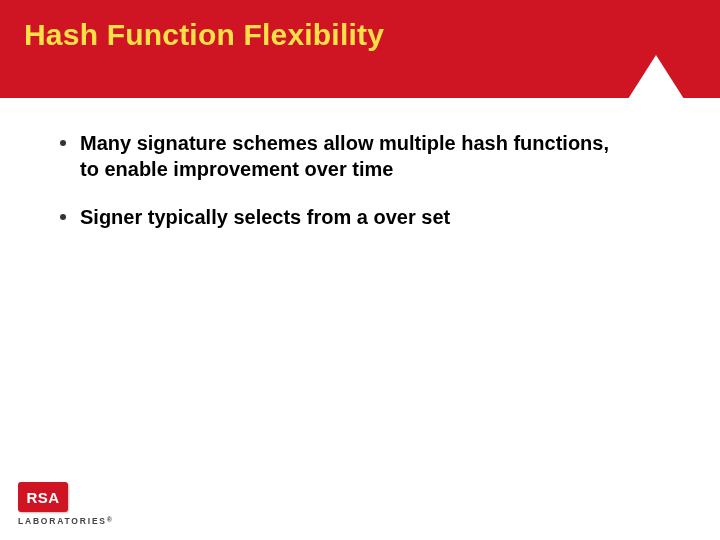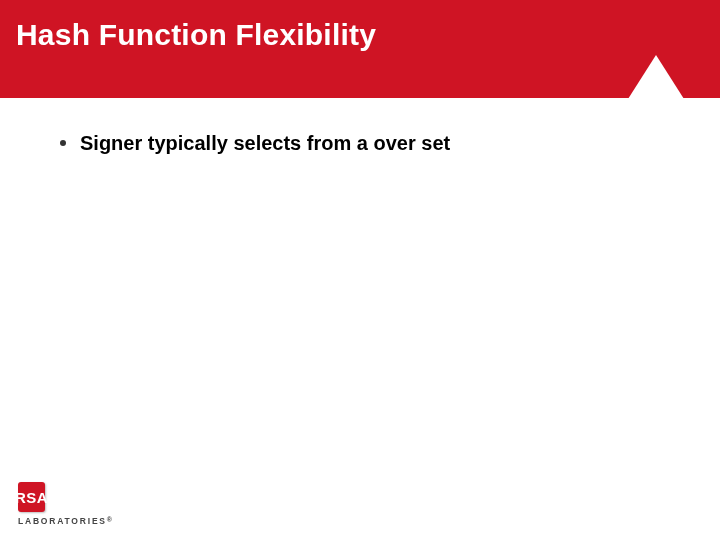--- a/index.html
+++ b/index.html
@@ -1,41 +1,45 @@
 <!DOCTYPE html>
 <html><head>
 <meta charset="utf-8">
 <style>
   * { margin: 0; padding: 0; box-sizing: border-box; }
   html, body { width: 720px; height: 540px; font-family: Arial, Helvetica, sans-serif; background: #fff; overflow: hidden; }
   .slide { width: 720px; height: 540px; position: relative; background: #fff; }
   .header { position: relative; width: 100%; height: 98px; background: #cf1424; }
-  .title { position: absolute; left: 16px; top: 18px; color: #ffffff; font-size: 30px; font-weight: 700; letter-spacing: 0.2px; }
+  .title { position: absolute; left: 24px; top: 18px; color: #fde047; font-size: 30px; font-weight: 700; letter-spacing: 0.2px; }
   .notch { position: absolute; right: 36px; bottom: -1px; width: 0; height: 0; border-left: 28px solid transparent; border-right: 28px solid transparent; border-bottom: 44px solid #fff; }
   .content { padding: 32px 60px 0 60px; }
   .bullet { display: flex; align-items: flex-start; margin-bottom: 22px; }
   .dot { width: 6px; height: 6px; border-radius: 50%; background: #333; margin-top: 10px; margin-right: 14px; flex: 0 0 auto; }
   .btext { font-size: 20px; font-weight: 700; color: #000; line-height: 1.3; max-width: 540px; }
   .footer { position: absolute; left: 18px; bottom: 14px; display: flex; flex-direction: column; align-items: flex-start; }
-  .logo-badge { width: 27px; height: 30px; background: #cf1424; border-radius: 3px; display: flex; align-items: center; justify-content: center; box-shadow: 1px 1px 2px rgba(0,0,0,0.25); }
+  .logo-badge { width: 50px; height: 30px; background: #cf1424; border-radius: 3px; display: flex; align-items: center; justify-content: center; box-shadow: 1px 1px 2px rgba(0,0,0,0.25); }
   .logo-text { color: #fff; font-weight: 700; font-size: 15px; letter-spacing: 0.5px; }
   .lab-text { font-size: 8.5px; letter-spacing: 1.8px; color: #444; margin-top: 4px; font-weight: 600; }
   .lab-text .reg { font-size: 7px; vertical-align: top; }
 </style>
 </head>
 <body>
 
 <div class="slide">
 
   <div class="header">
     <div class="title">Hash Function Flexibility</div>
     <div class="notch"></div>
   </div>
 
   <div class="content">
+    <div class="bullet">
+      <div class="dot"></div>
+      <div class="btext">Many signature schemes allow multiple hash functions, to enable improvement over time</div>
+    </div>
     <div class="bullet">
       <div class="dot"></div>
       <div class="btext">Signer typically selects from a over set</div>
     </div>
   </div>
 
   <div class="footer">
     <div class="logo-badge">
       <span class="logo-text">RSA</span>
     </div>

